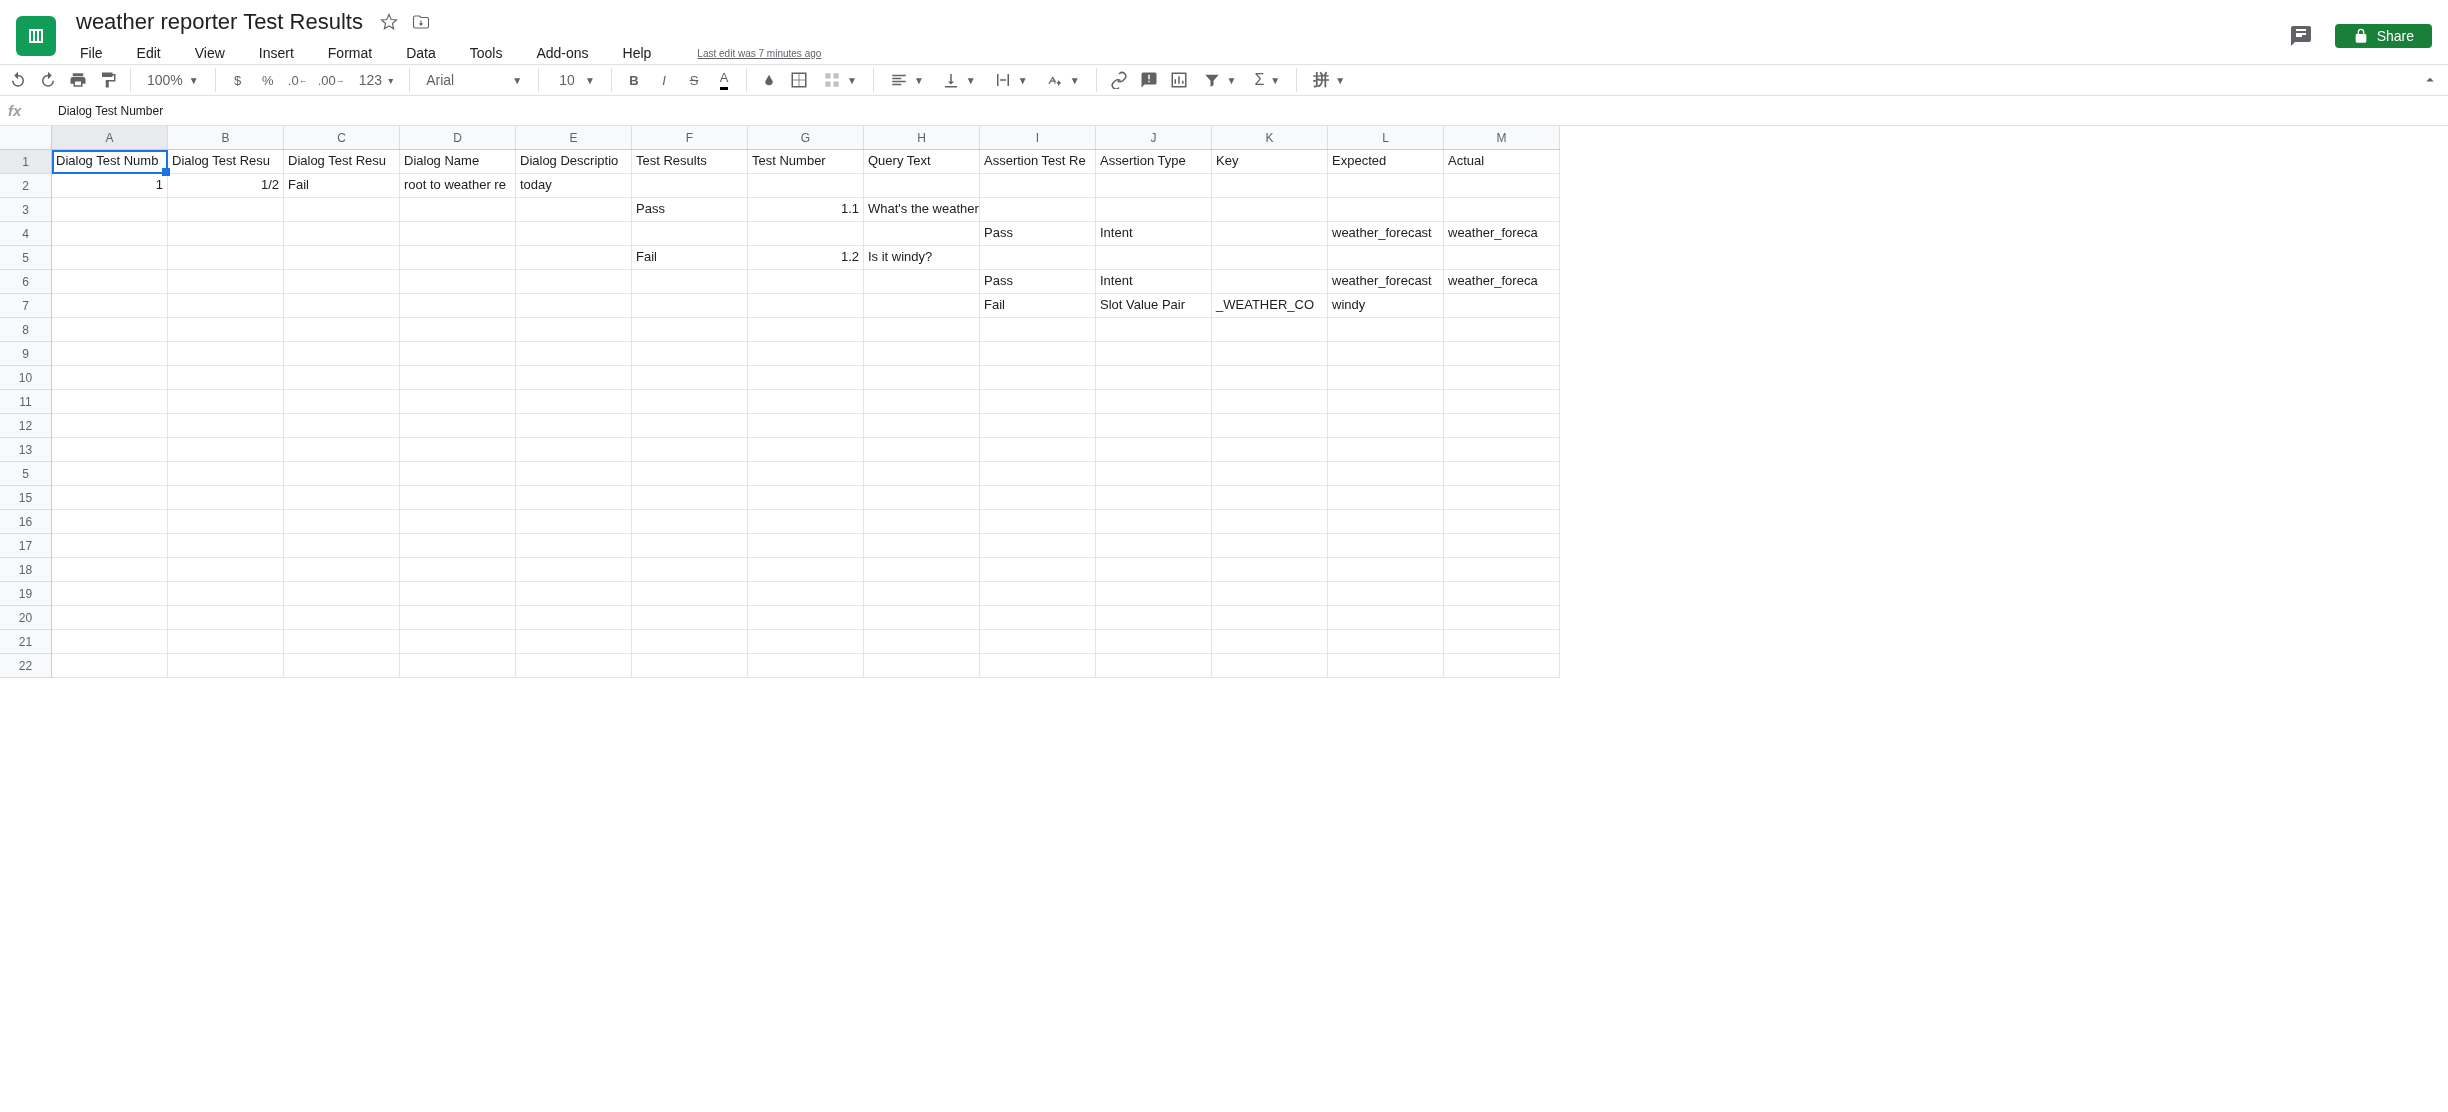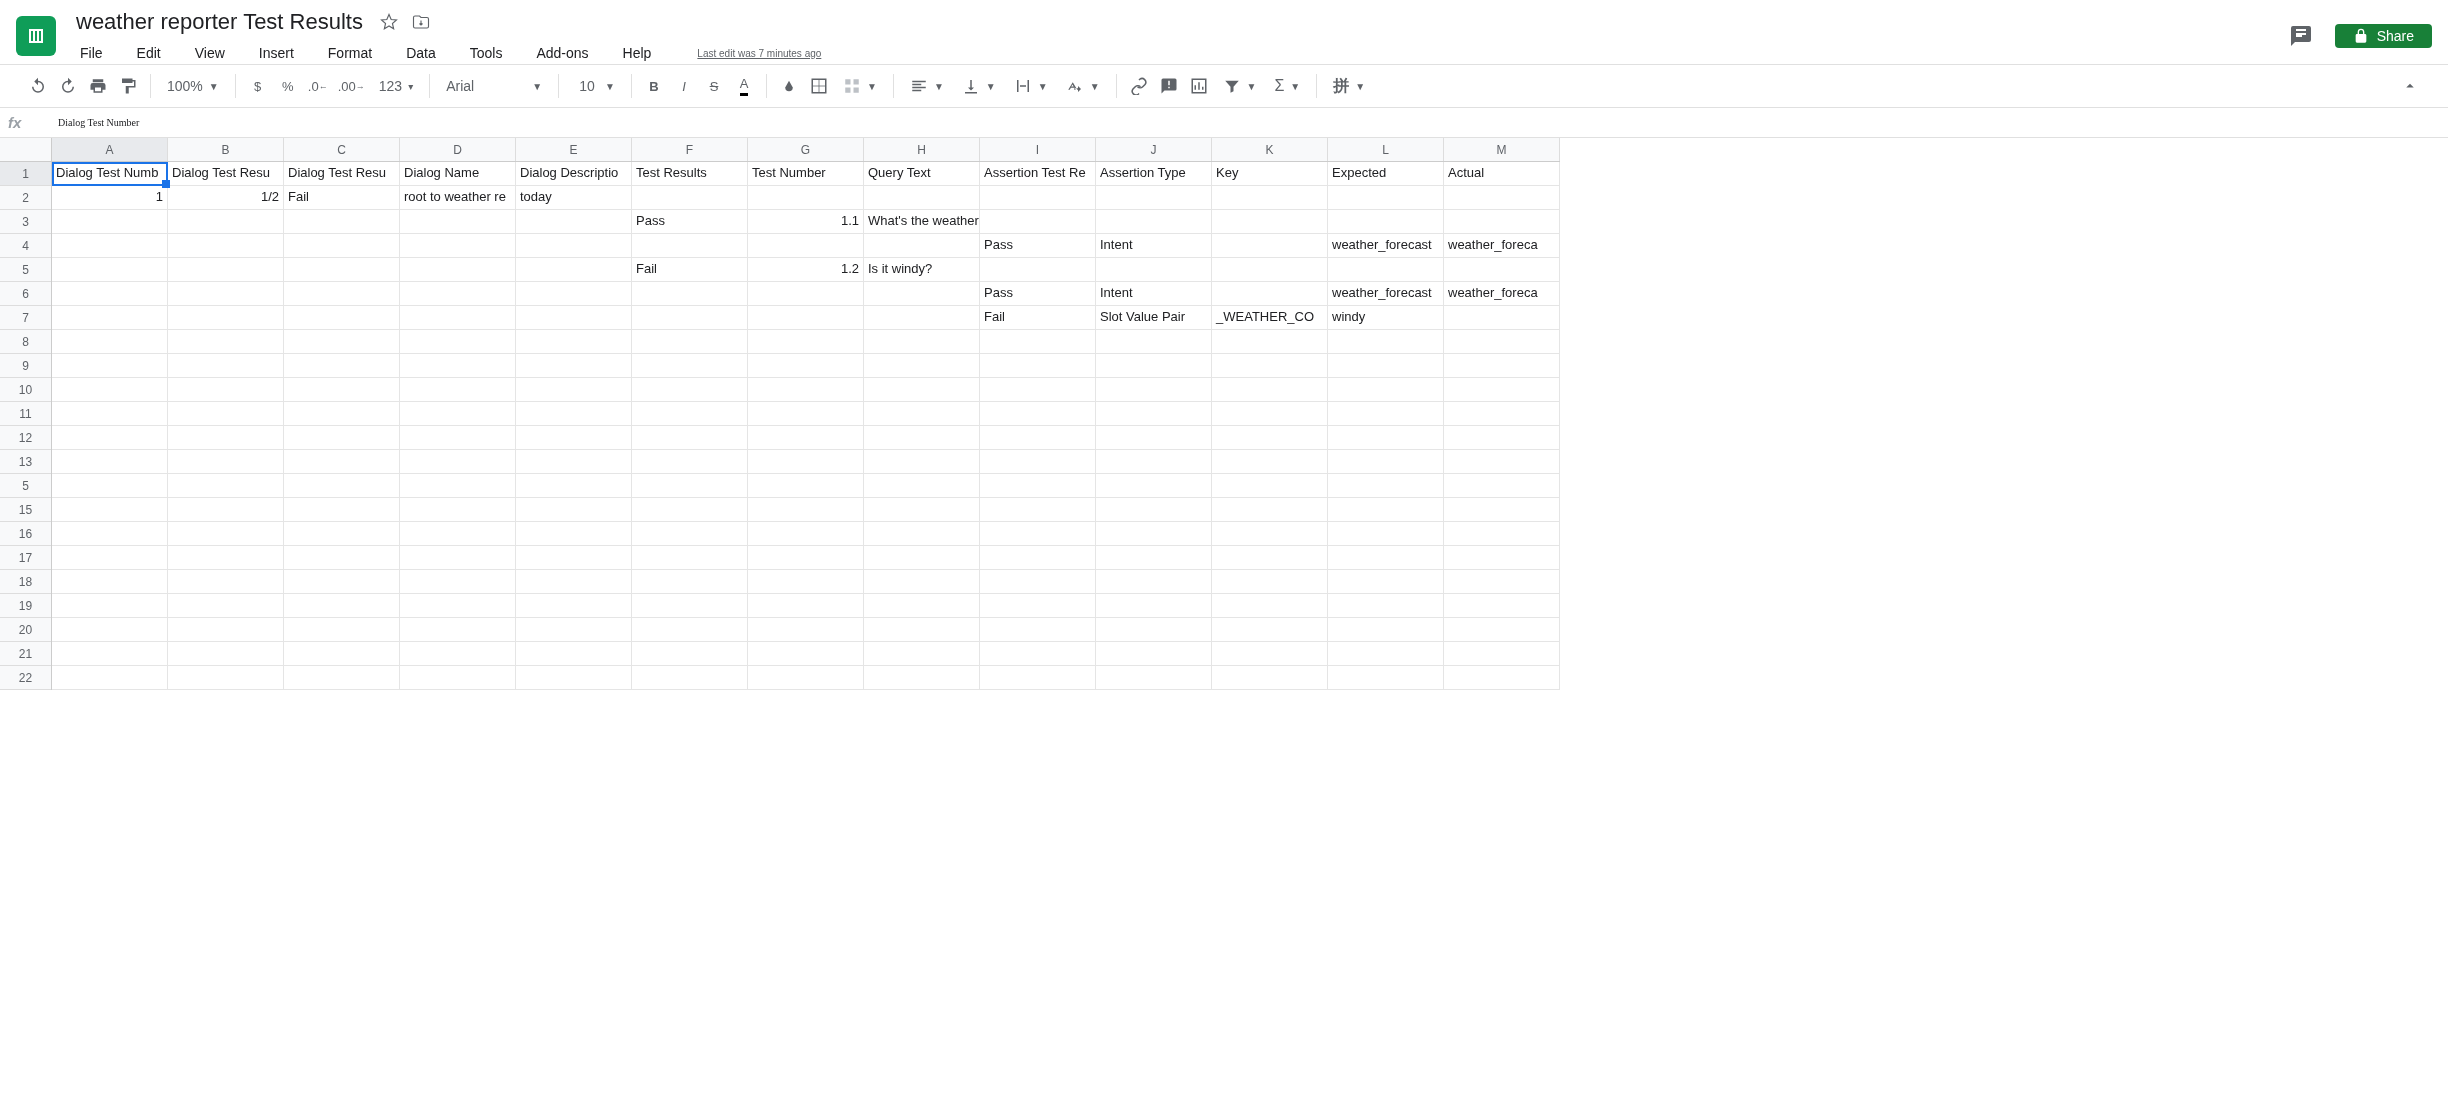--- a/index.html
+++ b/index.html
@@ -50,24 +50,24 @@
   .share-btn {
     background: #188038; color: #fff;
     font-size: 14px; font-weight: 500;
     padding: 4px 18px; border-radius: 4px;
     display:flex; align-items:center; gap:8px; cursor:pointer;
   }
   .share-btn svg { width:16px; height:16px; fill:#fff; }
   
   .toolbar {
     display: flex; align-items: center;
-    padding: 4px 24px;
+    padding: 4px 4px;
     border-top: 1px solid #e0e0e0;
     border-bottom: 1px solid #e0e0e0;
-    height: 44px;
+    height: 32px;
     gap: 2px;
   }
   .tbtn {
     min-width: 28px; height: 28px;
     display:flex; align-items:center; justify-content:center;
     color:#5f6368; border-radius:4px; cursor:pointer;
     padding: 0 4px;
   }
   .tbtn svg { width:18px; height:18px; fill: currentColor; }
   .tsep { width:1px; height:24px; background:#e0e0e0; margin: 0 6px; }
@@ -81,21 +81,21 @@
   .font-size { width: 24px; text-align:center; }
   .txt-underline { border-bottom: 3px solid #000; padding-bottom:2px; }
   .spacer { flex:1; }
   
   .formulabar {
     display:flex; align-items:center;
     height: 30px; border-bottom: 1px solid #e0e0e0;
     padding: 0 8px;
   }
   .fx { font-style: italic; color:#9aa0a6; width: 40px; font-size: 15px; font-weight: bold; }
-  .formula-val { font-size: 10px; color:#202124; flex:1; padding: 0 10px; font-family: Liberation Serif, serif; }
+  .formula-val { font-size: 12px; color:#202124; flex:1; padding: 0 10px; }
   
   .grid-wrap { display:flex; }
   .rowhead-spacer { width: 52px; }
   .colheads {
     display:flex; border-bottom:1px solid #ccc; background:#f8f9fa;
     height: 24px;
   }
   .colhead {
     border-right:1px solid #ddd; text-align:center;
     font-size:12px; color:#5f6368; display:flex; align-items:center; justify-content:center;

